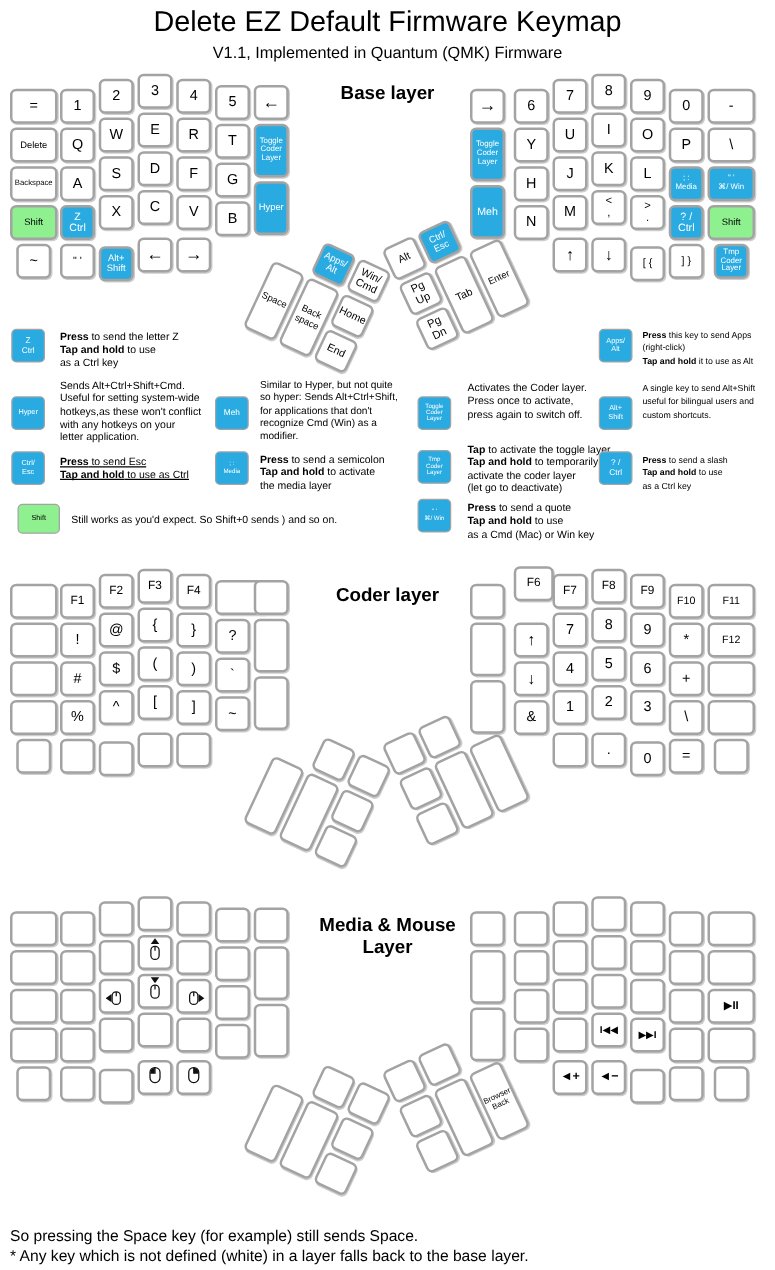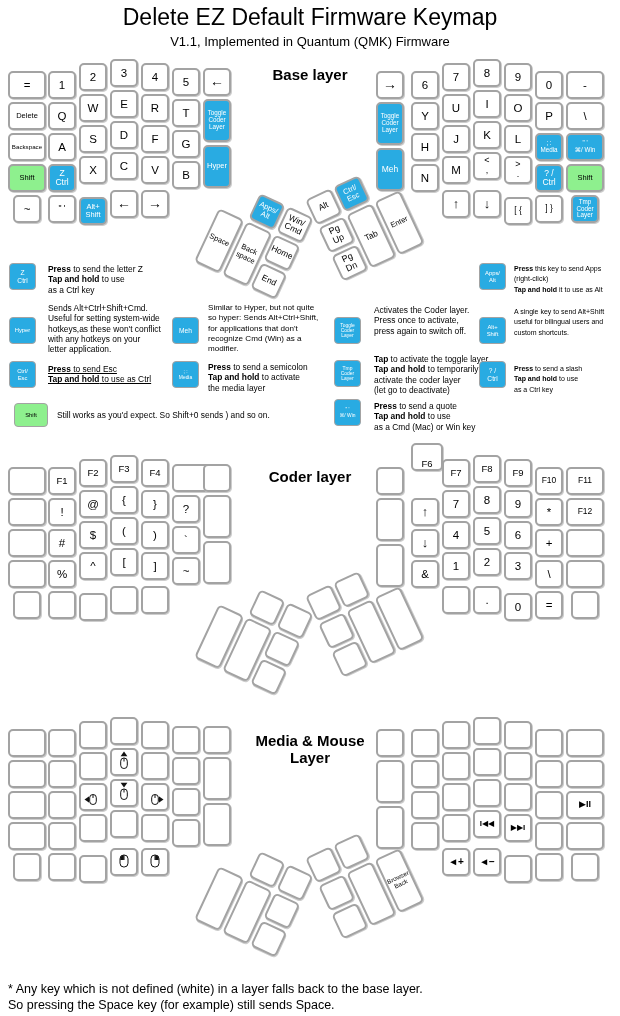--- a/index.html
+++ b/index.html
@@ -362,21 +362,21 @@
       <div class="key" style="left: 141px; top: 586px; width: 28px; height: 28px;"></div>
       <div class="thumb" style="left: 232px; top: 576px; transform: rotate(25deg);">
         <div class="key" style="left: 31px; top: 0px; width: 28px; height: 28px;"></div>
         <div class="key" style="left: 62px; top: 0px; width: 28px; height: 28px;"></div>
         <div class="key" style="left: 0px; top: 31px; width: 28px; height: 59px;"></div>
         <div class="key" style="left: 31px; top: 31px; width: 28px; height: 59px;"></div>
         <div class="key" style="left: 62px; top: 31px; width: 28px; height: 28px;"></div>
         <div class="key" style="left: 62px; top: 62px; width: 28px; height: 28px;"></div>
       </div>
       <div class="key" style="left: 376px; top: 467px; width: 28px; height: 28px;"></div>
-      <div class="key" style="font-size: 9.5px; left: 411px; top: 443px; width: 32px; height: 28px; justify-content: flex-end;">
+      <div class="key" style="font-size: 9.5px; left: 411px; top: 453px; width: 32px; height: 28px;">
         <div>F6</div>
       </div>
       <div class="key" style="font-size: 9.5px; left: 442px; top: 459px; width: 28px; height: 28px;">
         <div>F7</div>
       </div>
       <div class="key" style="font-size: 9.5px; left: 473px; top: 455px; width: 28px; height: 28px;">
         <div>F8</div>
       </div>
       <div class="key" style="font-size: 9.5px; left: 504px; top: 459px; width: 28px; height: 28px;">
         <div>F9</div>
@@ -697,15 +697,15 @@
       <div>⌘/ Win</div>
     </div>
     <div class="lg-text" style="left: 374px; top: 401px;">
       <div><b>Press</b><span> to send a quote</span></div>
       <div><b>Tap and hold</b><span> to use</span></div>
       <div><span>as a Cmd (Mac) or Win key</span></div>
     </div>
   </div>
 
 <div id="footnote">
+  <div>So pressing the Space key (for example) still sends Space.</div>
   <div>* Any key which is not defined (white) in a layer falls back to the base layer.</div>
-  <div>So pressing the Space key (for example) still sends Space.</div>
 </div>
 
 </body></html>

